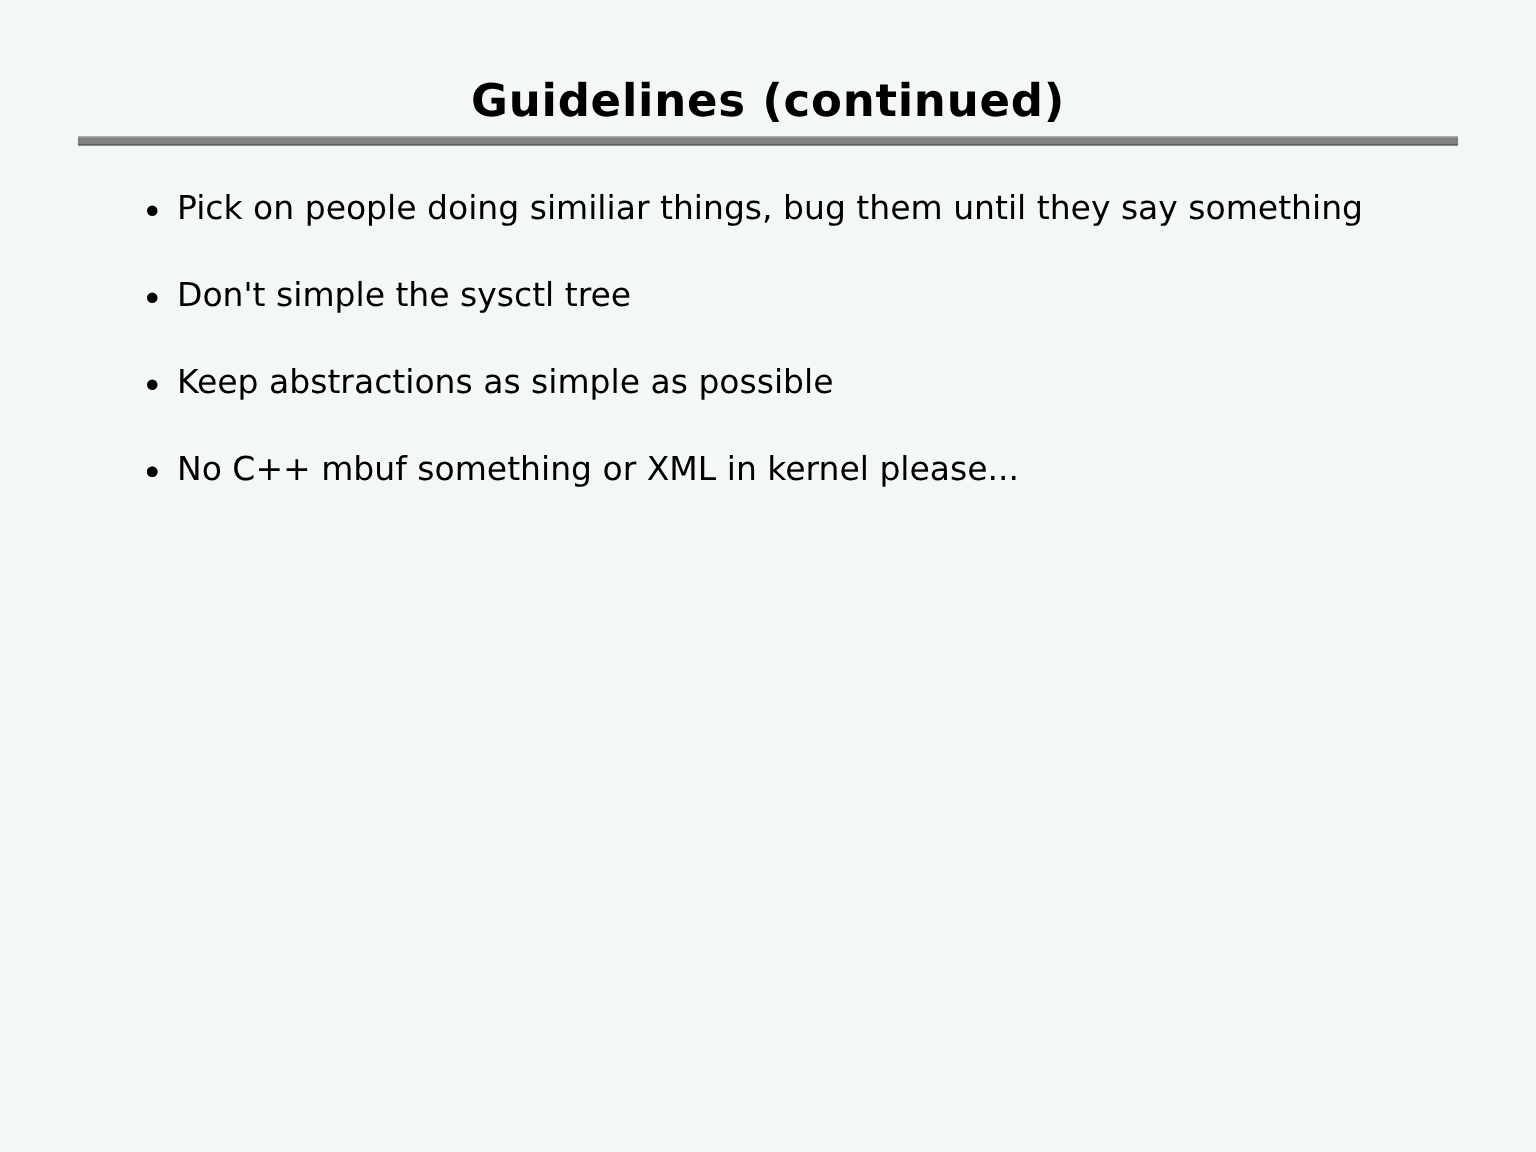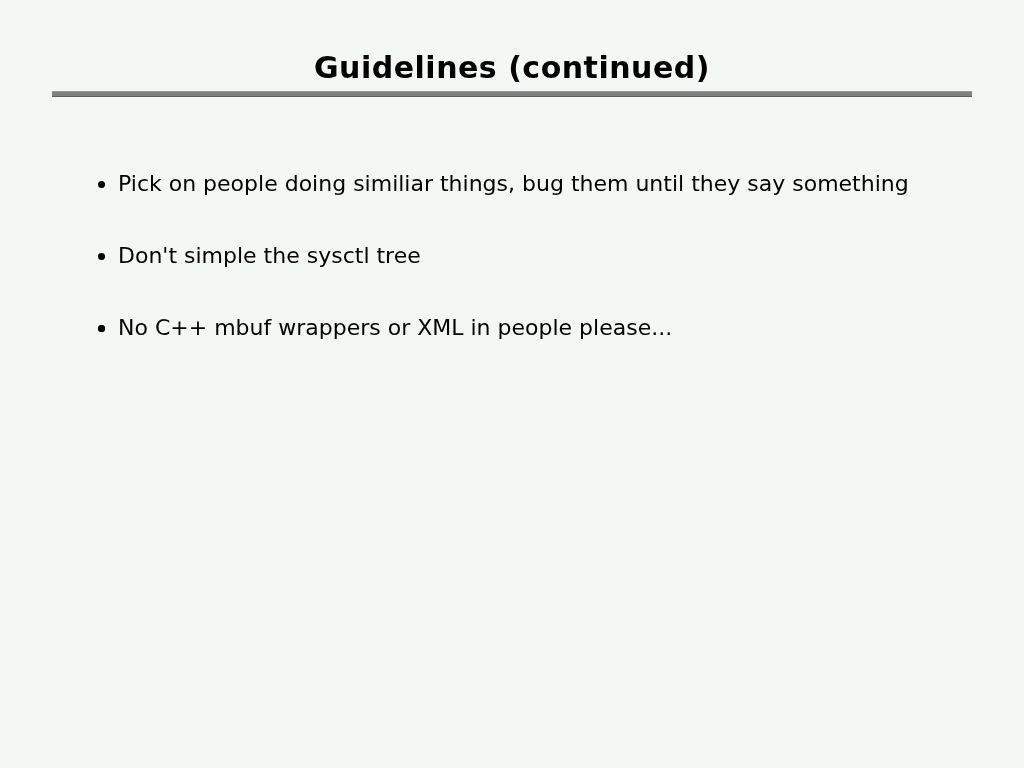--- a/index.html
+++ b/index.html
@@ -51,21 +51,20 @@
     list-style: none;
   }
   .bullet-item {
     position: relative;
     padding-left: 26px;
     margin-bottom: 30px;
     font-size: 22px;
     line-height: 28px;
     color: #000000;
     white-space: nowrap;
-    margin-top: 44px;
   }
   .bullet-dot {
     position: absolute;
     left: 6px;
     top: 11px;
     width: 7px;
     height: 7px;
     border-radius: 50%;
     background: #000000;
   }
@@ -85,20 +84,24 @@
     <li class="bullet-item">
       <span class="bullet-dot"></span>
       <span class="bullet-text">Pick on people doing similiar things, bug them until they say something</span>
     </li>
     <li class="bullet-item">
       <span class="bullet-dot"></span>
       <span class="bullet-text">Don't simple the sysctl tree</span>
     </li>
     <li class="bullet-item">
       <span class="bullet-dot"></span>
+      <span class="bullet-text">Keep abstractions as simple as possible</span>
     </li>
     <li class="bullet-item">
       <span class="bullet-dot"></span>
-      <span class="bullet-text">No C++ mbuf wrappers or XML in people please...</span>
+    </li>
+    <li class="bullet-item">
+      <span class="bullet-dot"></span>
+      <span class="bullet-text">No C++ mbuf something or XML in kernel please...</span>
     </li>
   </ul>
 
 </div>
 
 </body></html>

